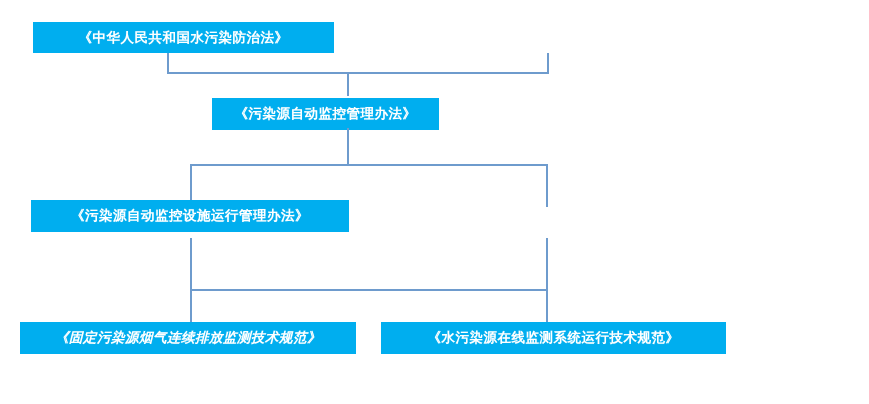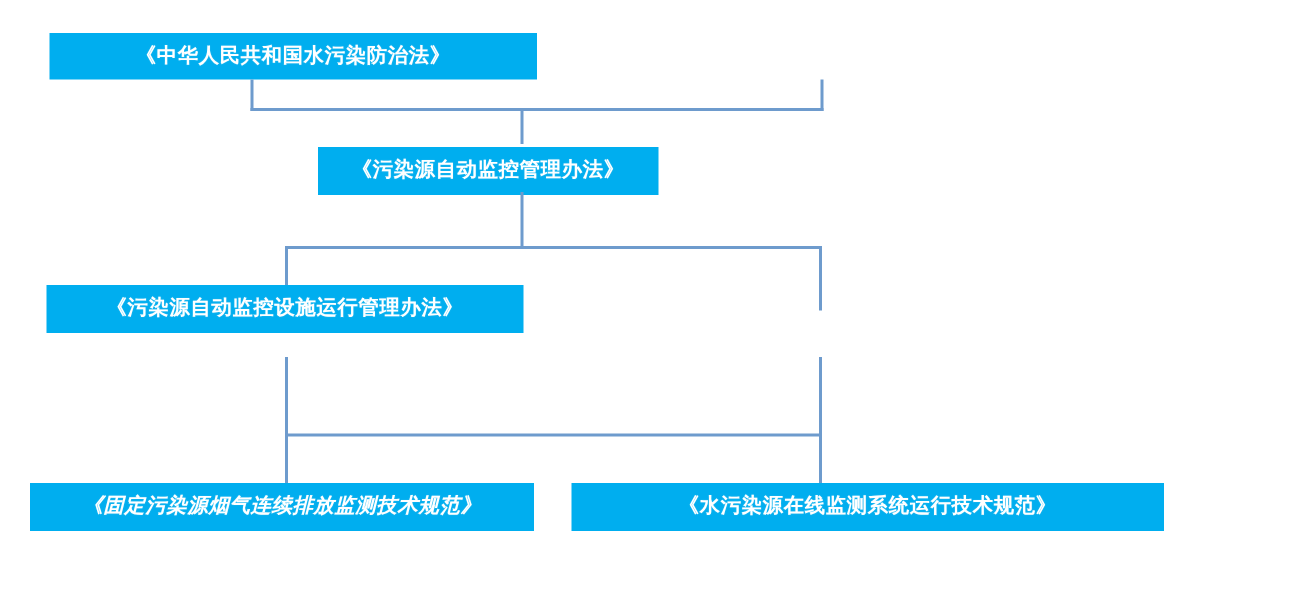--- a/index.html
+++ b/index.html
@@ -36,41 +36,41 @@
     background: #6e9bcd;
   }
   .conn.h { height: 2px; }
   .conn.v { width: 2px; }
 </style>
 </head>
 <body>
 
 <div id="canvas">
 
-  <div class="node" style="left:33px; top:22px; width:325px; height:31px;">《中华人民共和国水污染防治法》</div>
+  <div class="node" style="left:33px; top:22px; width:301px; height:31px;">《中华人民共和国水污染防治法》</div>
 
 
   <div class="conn v" style="left:167px; top:53px; height:21px;"></div>
   <div class="conn v" style="left:547px; top:53px; height:21px;"></div>
   <div class="conn h" style="left:167px; top:72px; width:382px;"></div>
   <div class="conn v" style="left:347px; top:72px; height:24px;"></div>
 
   <div class="node" style="left:212px; top:98px; width:227px; height:32px;">《污染源自动监控管理办法》</div>
 
   <div class="conn v" style="left:347px; top:128px; height:38px;"></div>
   <div class="conn h" style="left:190px; top:164px; width:358px;"></div>
   <div class="conn v" style="left:190px; top:164px; height:43px;"></div>
   <div class="conn v" style="left:546px; top:164px; height:43px;"></div>
 
-  <div class="node" style="left:31px; top:190px; width:318px; height:32px;">《污染源自动监控设施运行管理办法》</div>
+  <div class="node" style="left:31px; top:200px; width:318px; height:32px;">《污染源自动监控设施运行管理办法》</div>
 
 
   <div class="conn v" style="left:190px; top:238px; height:53px;"></div>
   <div class="conn v" style="left:546px; top:238px; height:53px;"></div>
   <div class="conn h" style="left:190px; top:289px; width:358px;"></div>
   <div class="conn v" style="left:190px; top:289px; height:34px;"></div>
   <div class="conn v" style="left:546px; top:289px; height:34px;"></div>
 
   <div class="node" style="left:20px; top:322px; width:336px; height:32px;font-style:italic;">《固定污染源烟气连续排放监测技术规范》</div>
 
-  <div class="node" style="left:381px; top:322px; width:395px; height:32px;text-align:center;">《水污染源在线监测系统运行技术规范》</div>
+  <div class="node" style="left:381px; top:322px; width:345px; height:32px;text-align:center;">《水污染源在线监测系统运行技术规范》</div>
 
 </div>
 
 </body></html>

